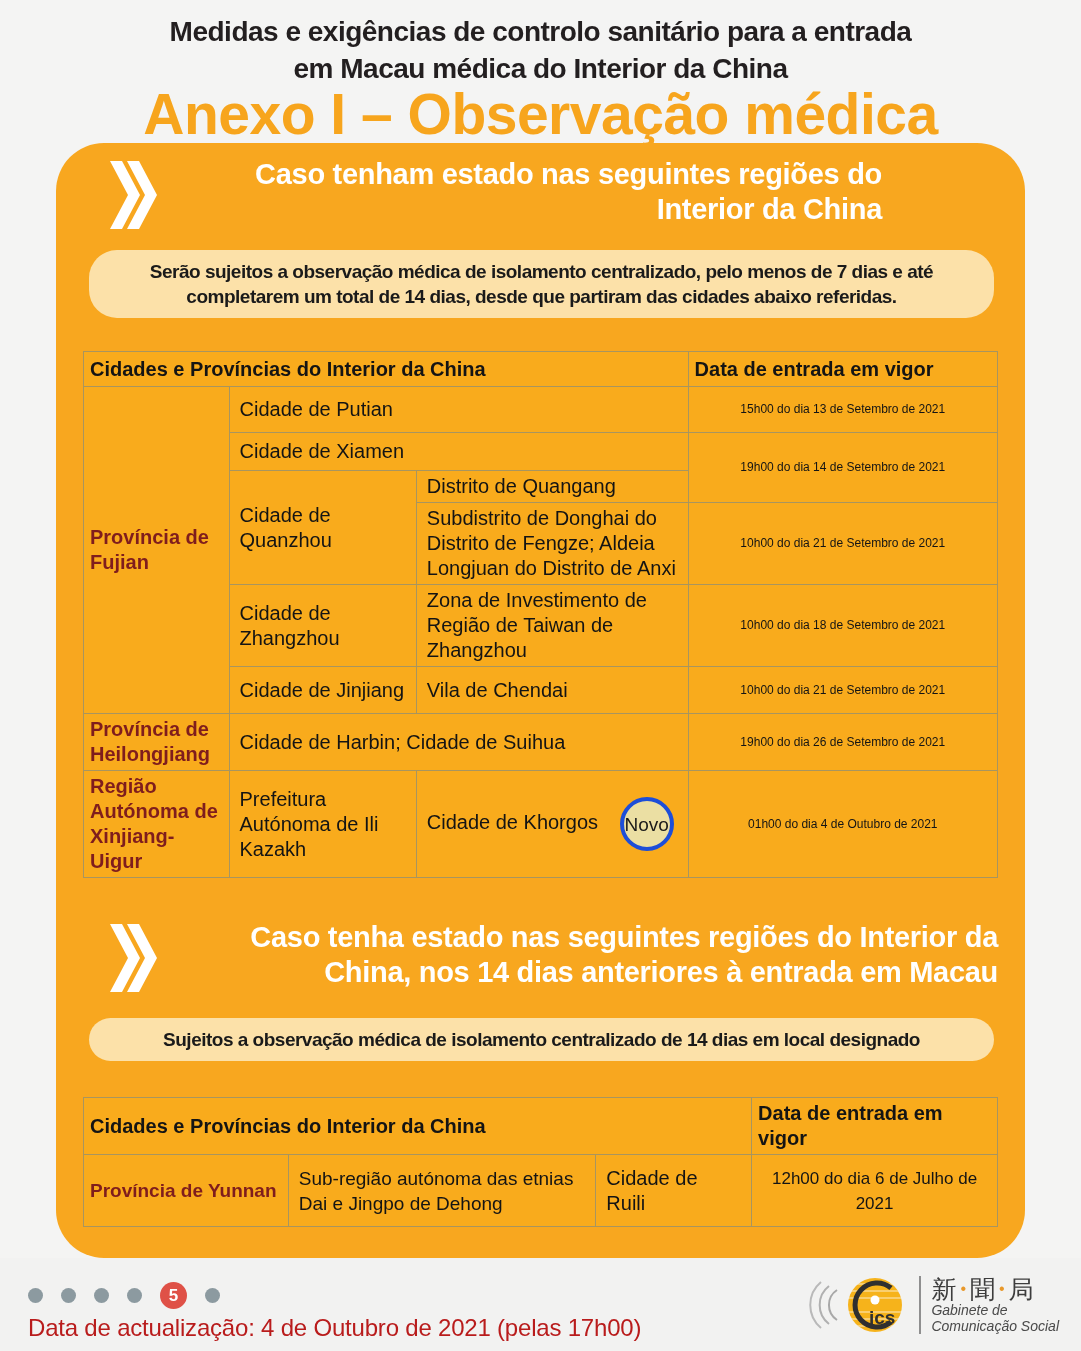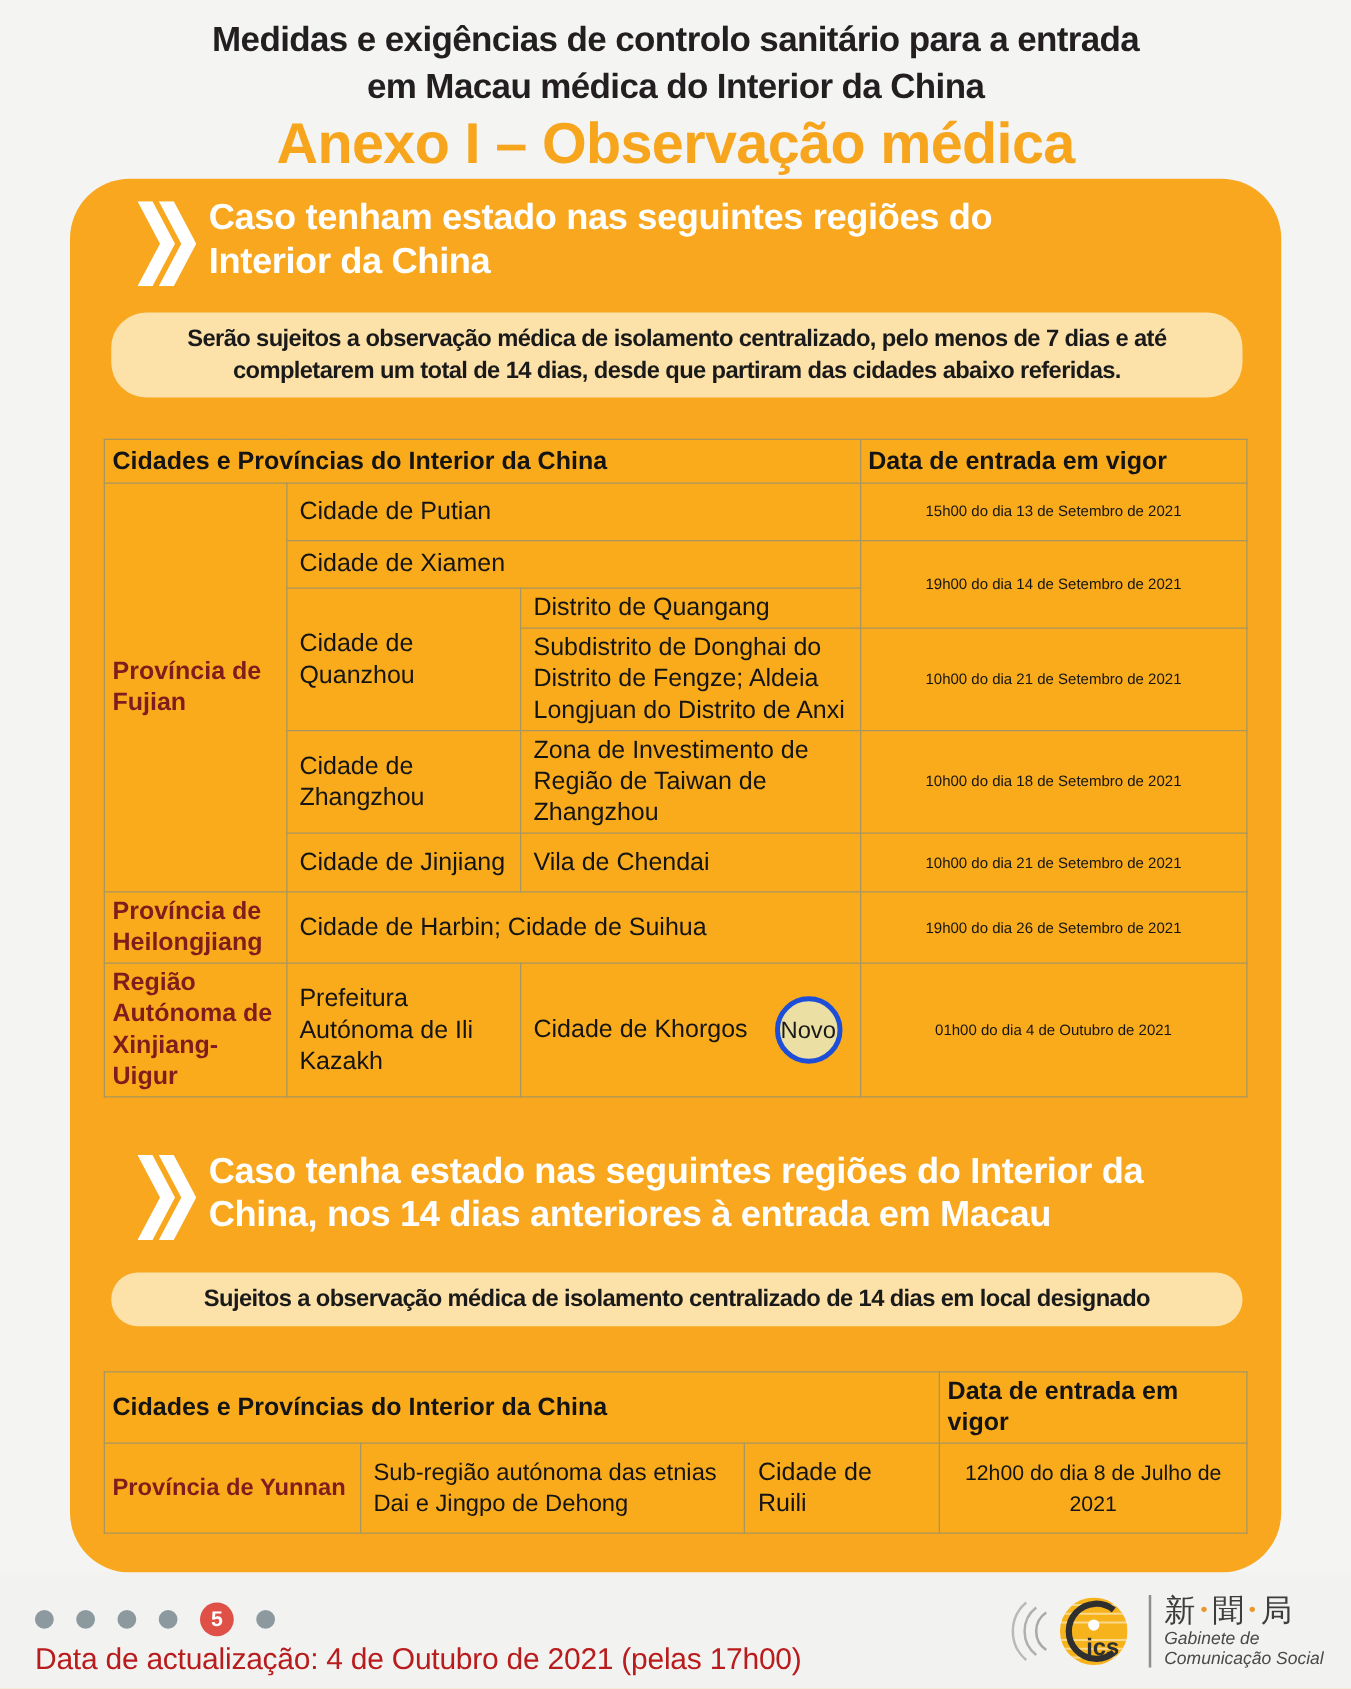--- a/index.html
+++ b/index.html
@@ -12,33 +12,33 @@
   }
   .page { width:1081px; height:1030px; position:relative; }
 
   
   .title-block { text-align:center; padding-top:13px; }
   .title-line {
     font-size:28px; font-weight:bold; color:#231f20;
     line-height:37px; letter-spacing:-0.5px;
   }
   .subtitle {
-    font-size:46px; font-weight:bold; color:#f7a51d;
+    font-size:57px; font-weight:bold; color:#f7a51d;
     line-height:50px; letter-spacing:-0.5px; margin-top:2px;
   }
 
   
   .card {
     position:absolute; left:56px; top:143px;
     width:969px; height:1115px;
     background:#f8a71f; border-radius:48px;
     padding:14px 27px 0 27px;
   }
 
-  .section-heading { display:flex; align-items:flex-start; gap:10px; margin-left:27px; }
+  .section-heading { display:flex; align-items:flex-start; gap:25px; margin-left:27px;text-align:right; }
   .chevrons { flex:0 0 auto; margin-top:4px; }
   .section-heading h2 {
     color:#ffffff; font-size:29px; font-weight:bold;
     line-height:35px; letter-spacing:-0.3px;
   }
   .heading1 h2 { max-width:700px; }
   .heading2 { margin-top:42px; }
   .heading2 h2 { max-width:880px; }
 
   .banner {
@@ -218,21 +218,21 @@
       </colgroup>
       <tbody>
           <tr class="rh-head2">
         <th colspan="3">Cidades e Províncias do Interior da China</th>
         <th>Data de entrada em vigor</th>
       </tr>
       <tr class="rh-yunnan">
         <td class="province">Província de Yunnan</td>
         <td>Sub-região autónoma das etnias Dai e Jingpo de Dehong</td>
         <td class="city">Cidade de Ruili</td>
-        <td class="date">12h00 do dia 8 de Julho de 2021</td>
+        <td class="date">12h00 do dia 6 de Julho de 2021</td>
       </tr>
     </tbody>
       </table>
 
     <p class="exemption">
       <span>Isenção de medidas de quarentena para quem venha de</span><br>
       <span>regiões de baixo risco do Interior da China.</span>
     </p>
 
   </main>

